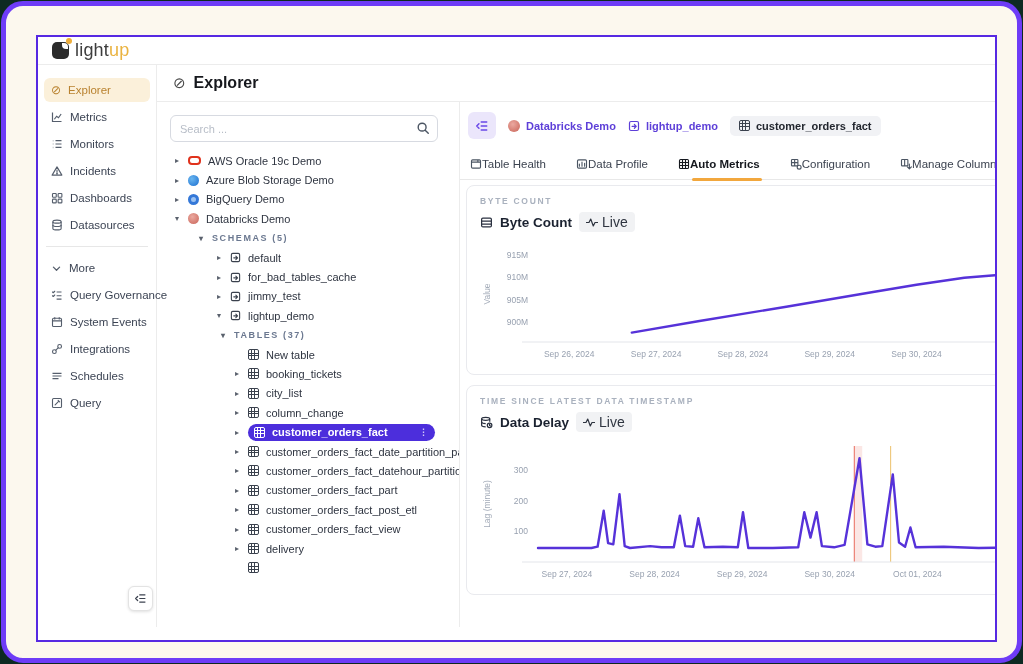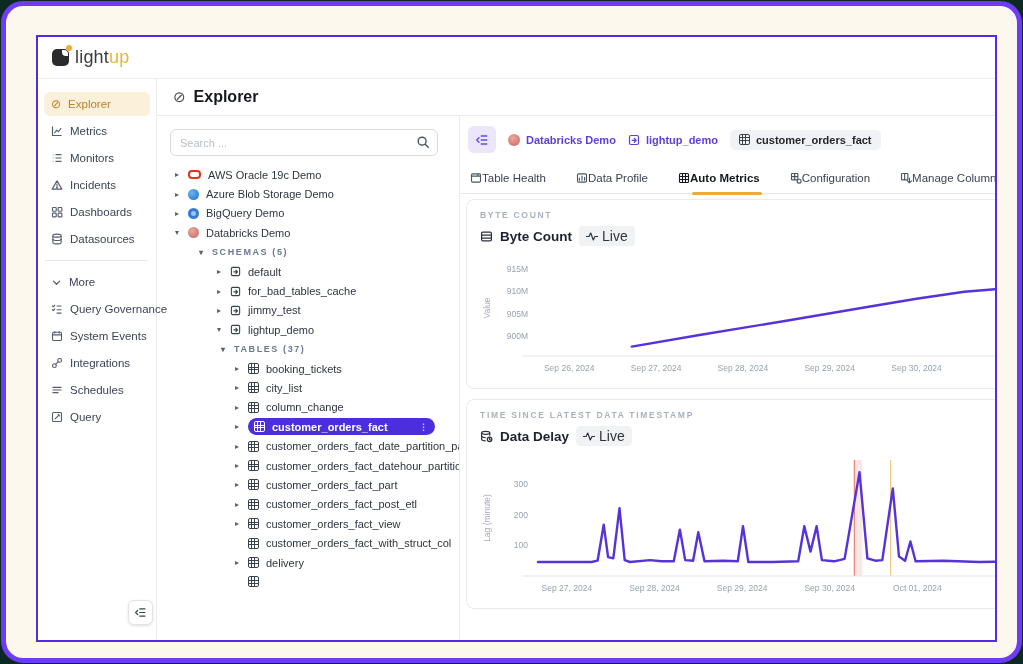--- a/index.html
+++ b/index.html
@@ -5,21 +5,21 @@
   * { margin:0; padding:0; box-sizing:border-box; }
   html,body { width:1023px; height:664px; font-family:"Liberation Sans", sans-serif; }
   body { background:#0d2a22; position:relative; overflow:hidden; }
 
   .device-frame { position:absolute; inset:1px; border:5px solid #6e3cf7; border-radius:22px; background:#fcf8ee; }
 
   .app-window { position:absolute; left:30px; top:29px; width:961px; height:607px;
     background:#fff; border:2px solid #5629e2; overflow:hidden; }
 
   
-  .app-header { height:42px; border-bottom:1px solid #ececec; display:flex; align-items:center; padding:0 14px; }
+  .app-header { height:28px; border-bottom:1px solid #ececec; display:flex; align-items:center; padding:0 14px; }
   .logo { display:flex; align-items:center; gap:6px; }
   .logo-mark { position:relative; width:17px; height:17px; background:#2b2b2b; border-radius:5px; }
   .logo-mark::before { content:""; position:absolute; right:1px; top:1px; width:6px; height:6px; background:#fff; border-radius:0 4px 0 4px; }
   .logo-mark::after { content:""; position:absolute; right:-3px; top:-4px; width:6px; height:6px; background:#eeae3b; border-radius:50%; }
   .logo-text { font-size:18px; letter-spacing:.2px; color:#3d3d3d; font-weight:500; }
   .logo-text .lt-up { color:#eab341; }
 
   .app-body { display:flex; height:562px; }
 
   
@@ -287,20 +287,25 @@
                     <rect x="2" y="2" width="12" height="12" rx="2"></rect>
                     <path d="M5.5 8.5h5M8.5 6l2.5 2.5L8.5 11" stroke-linecap="round" stroke-linejoin="round"></path>
                   </svg>
                 <span>lightup_demo</span>
               </div>
               <div class="trow lv3 t-sec">
                 <span class="caret">▾</span>
                 <span>TABLES (37)</span>
               </div>
               <div class="trow lv4">
+                <span class="caret blank">▸</span>
+                <span class="t-icon grid-icon"></span>
+                <span>New table</span>
+              </div>
+              <div class="trow lv4">
                 <span class="caret">▸</span>
                 <span class="t-icon grid-icon"></span>
                 <span>booking_tickets</span>
               </div>
               <div class="trow lv4">
                 <span class="caret">▸</span>
                 <span class="t-icon grid-icon"></span>
                 <span>city_list</span>
               </div>
               <div class="trow lv4">
@@ -333,25 +338,20 @@
               </div>
               <div class="trow lv4">
                 <span class="caret">▸</span>
                 <span class="t-icon grid-icon"></span>
                 <span>customer_orders_fact_post_etl</span>
               </div>
               <div class="trow lv4">
                 <span class="caret">▸</span>
                 <span class="t-icon grid-icon"></span>
                 <span>customer_orders_fact_view</span>
-              </div>
-              <div class="trow lv4">
-                <span class="caret blank">▸</span>
-                <span class="t-icon grid-icon"></span>
-                <span>customer_orders_fact_with_struct_col</span>
               </div>
               <div class="trow lv4">
                 <span class="caret">▸</span>
                 <span class="t-icon grid-icon"></span>
                 <span>delivery</span>
               </div>
               <div class="trow lv4">
                 <span class="caret blank">▸</span>
                 <span class="t-icon grid-icon"></span>
               </div>

